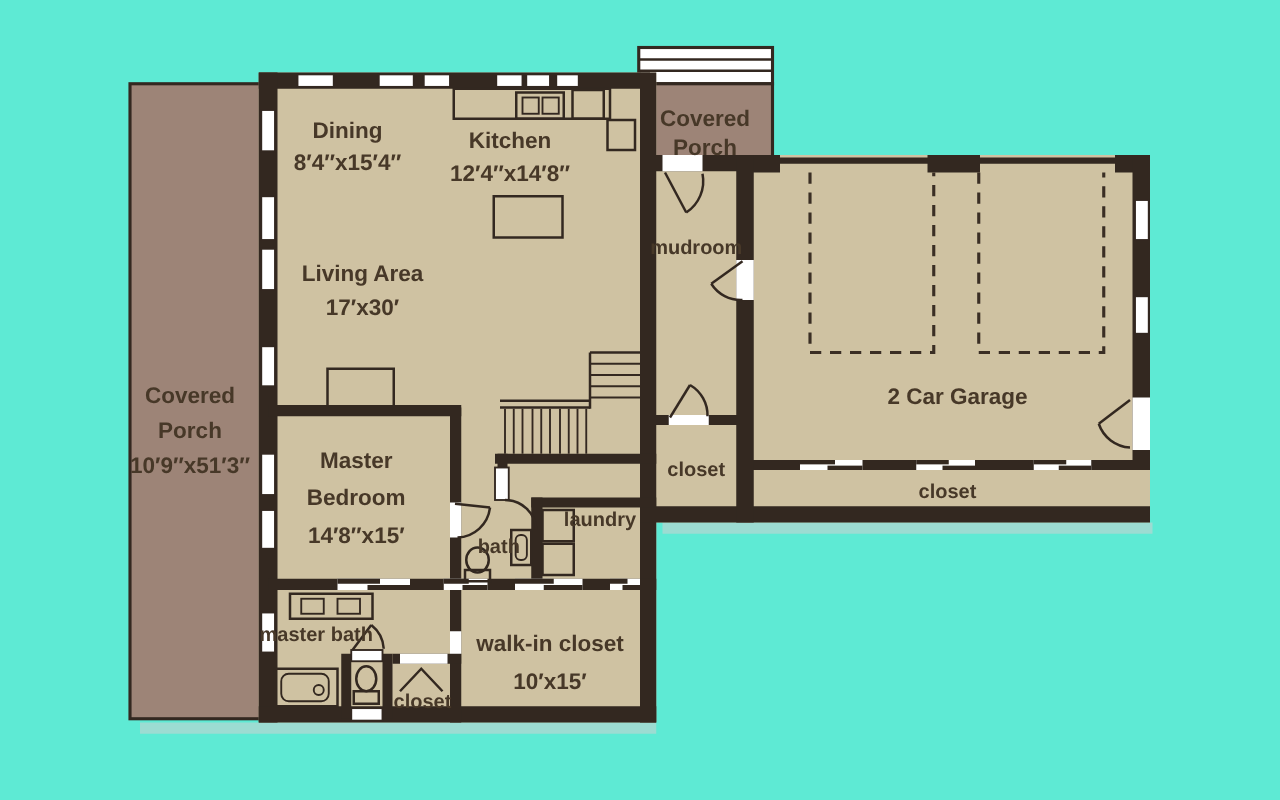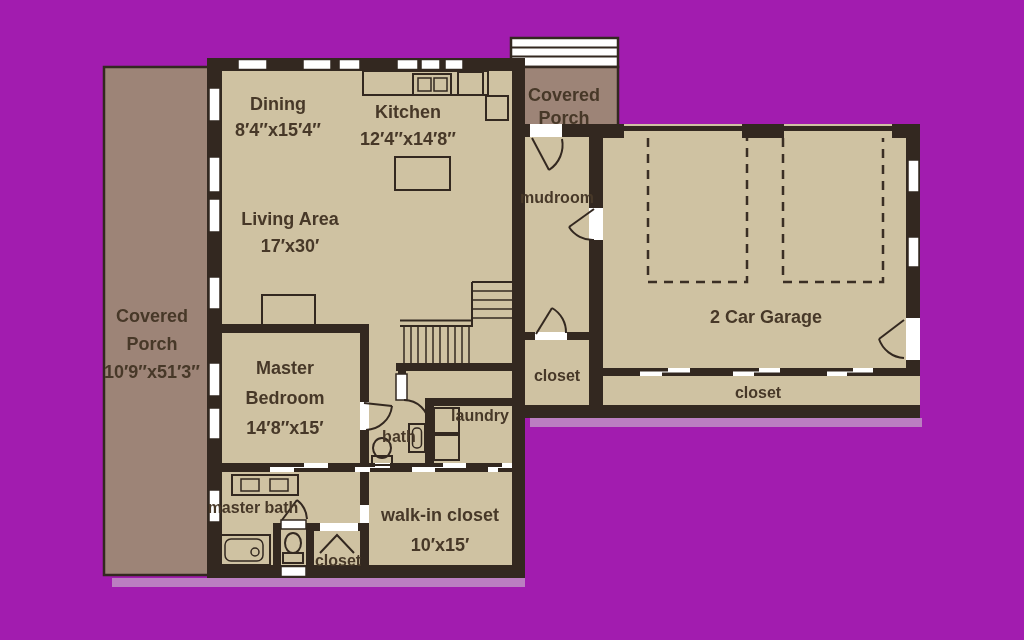--- a/index.html
+++ b/index.html
@@ -1,16 +1,16 @@
 <!DOCTYPE html>
 <html><head>
 <meta charset="utf-8">
 <style>
   html,body{margin:0;padding:0;background:#ffffff;width:1024px;height:640px;overflow:hidden;}
-  .stage{position:relative;width:1024px;height:640px;background:#a21caf;}
+  .stage{position:relative;width:1024px;height:640px;background:#5eead4;}
   svg{position:absolute;left:0;top:0;}
   text{font-family:"Liberation Sans",sans-serif;fill:#473828;font-weight:600;}
   .lbl-lg{font-size:18px;}
   .lbl-sm{font-size:16px;}
   .wall{fill:#332820;}
   .floor{fill:#cfc2a2;}
   .porch{fill:#9d8477;stroke:#332820;stroke-width:2.5;}
   .thin{fill:none;stroke:#332820;stroke-width:2;}
   .thin15{fill:none;stroke:#332820;stroke-width:1.5;}
   .win{fill:#ffffff;stroke:#332820;stroke-width:1.5;}

